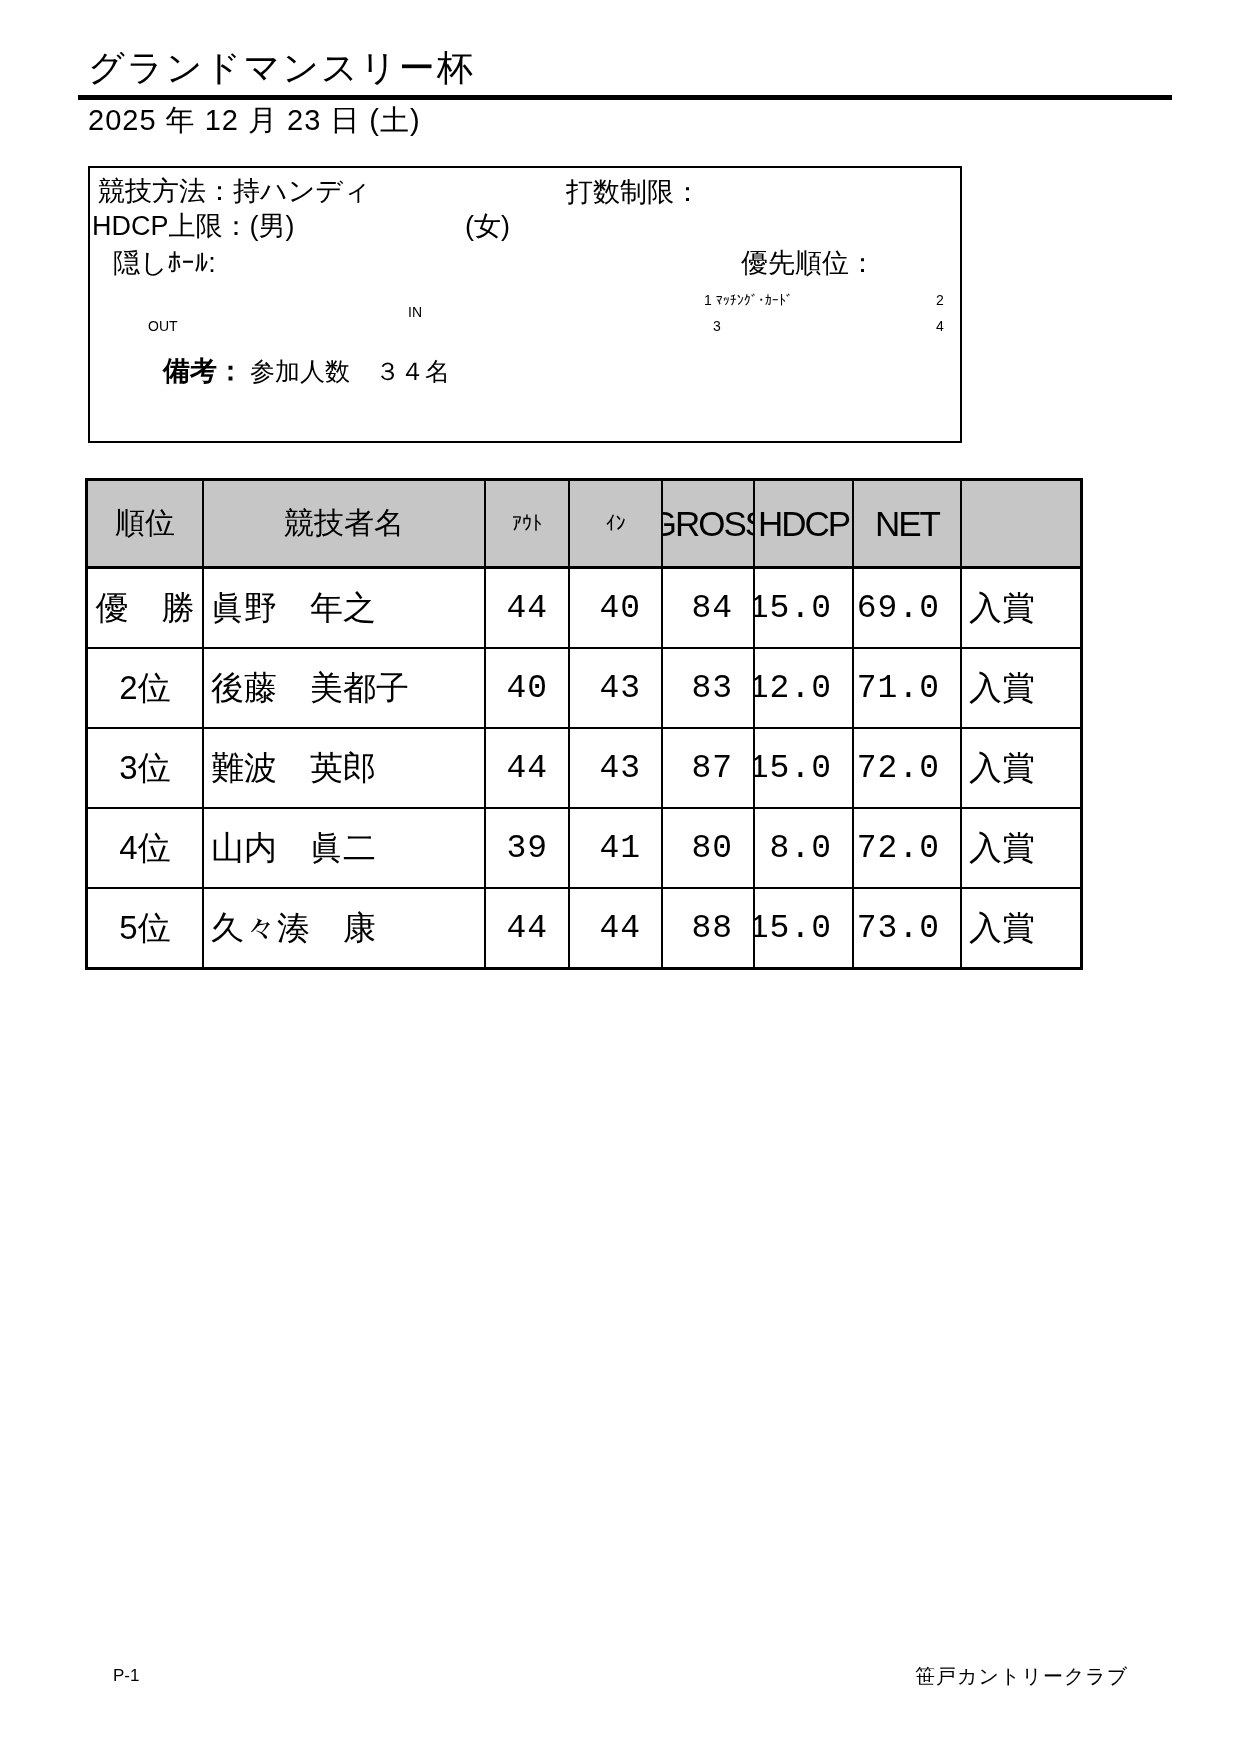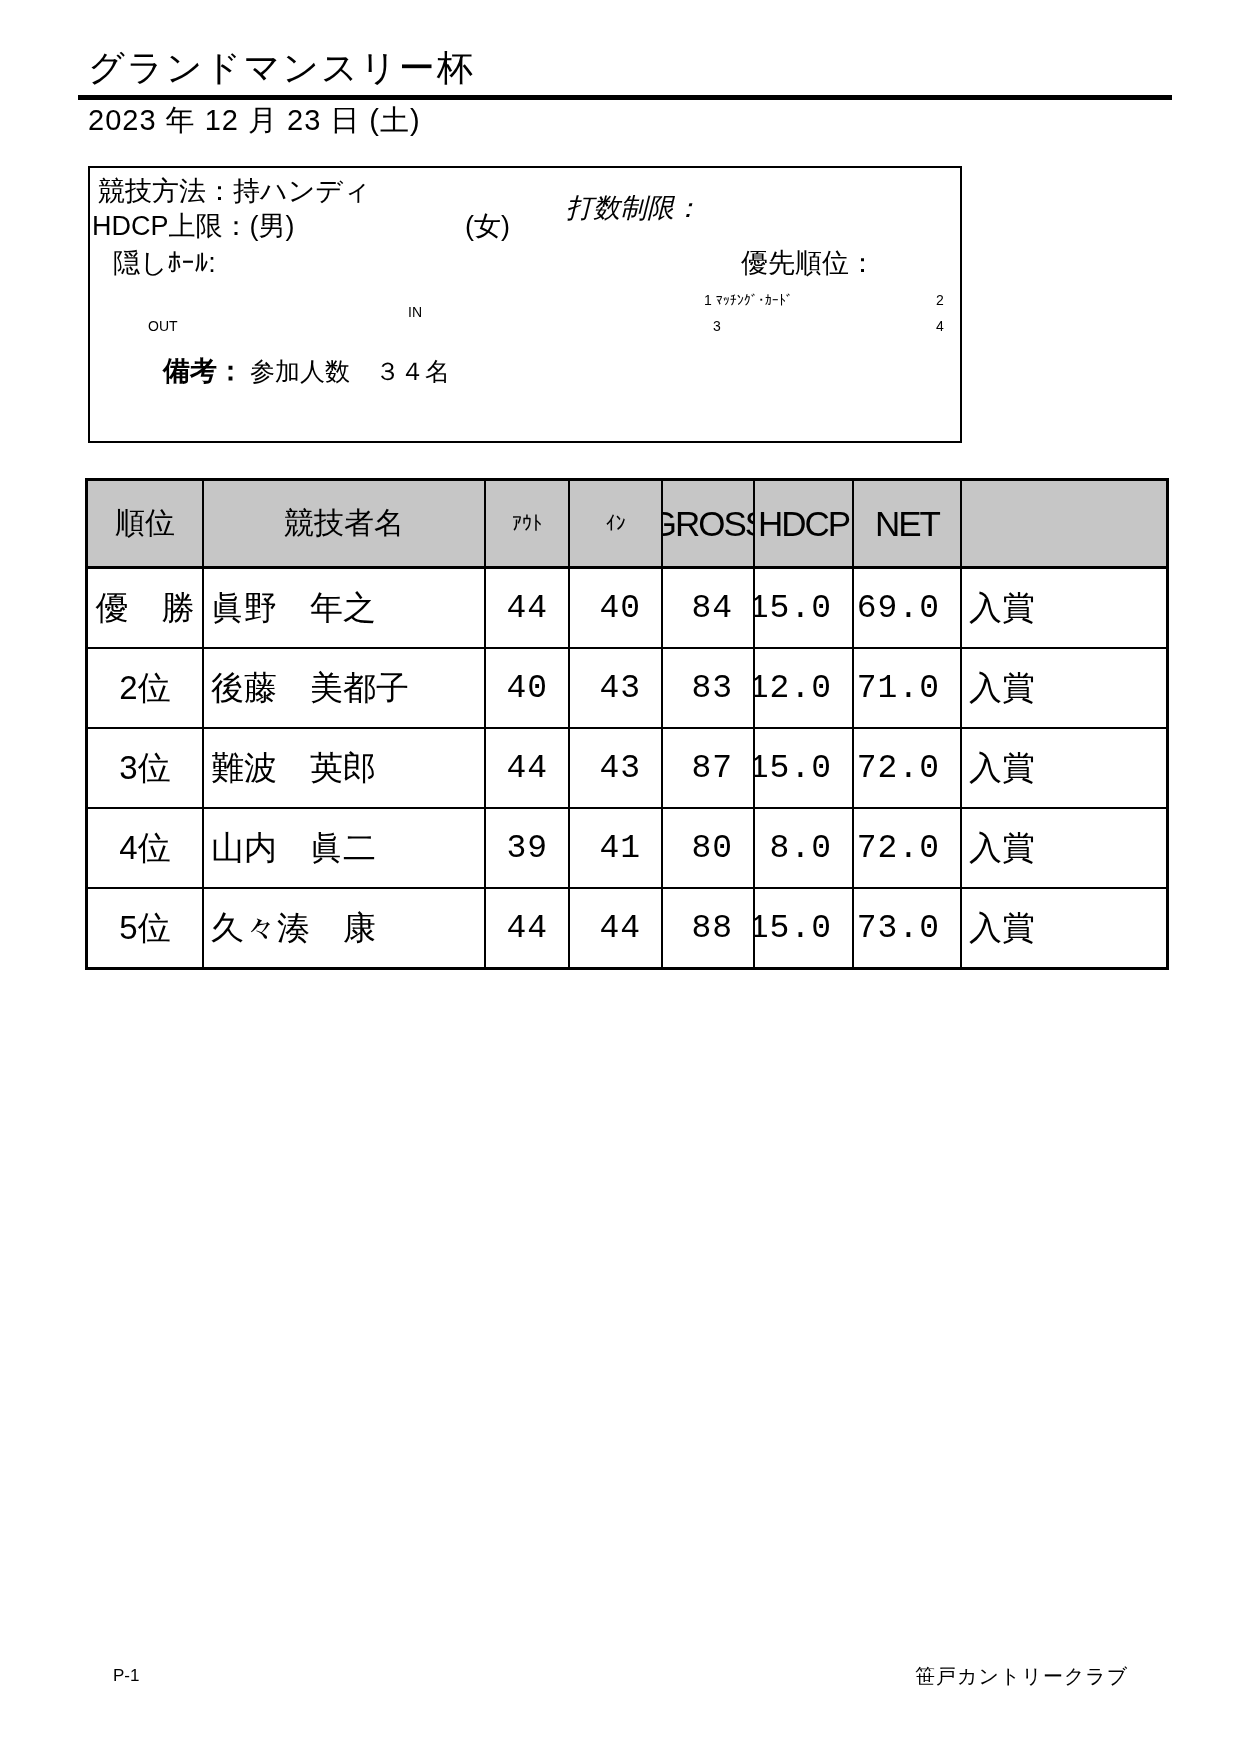--- a/index.html
+++ b/index.html
@@ -29,38 +29,38 @@
 
   
   .info-box{
     left:88px;top:166px;width:874px;height:277px;
     border:2px solid #000;box-sizing:border-box;
     background:#fff;
   }
   .info-box .line{position:absolute;white-space:nowrap;font-size:27px;font-weight:500;}
   .info-box .small{font-size:14px;font-weight:400;}
   .lbl-method{left:8px;top:5px;}
-  .lbl-stroke-limit{left:476px;top:22px;font-style:italic;}
+  .lbl-stroke-limit{left:476px;top:6px;}
   .lbl-hdcp{left:2px;top:40px;}
   .lbl-hdcp-female{left:375px;top:40px;}
   .lbl-hidden-hole{left:23px;top:77px;}
   .lbl-priority{left:651px;top:77px;}
   .pr-slot1{left:614px;top:124px;}
   .pr-slot2{left:846px;top:124px;}
   .lbl-out{left:58px;top:150px;}
   .lbl-in{left:318px;top:136px;}
   .pr-slot3{left:623px;top:150px;}
   .pr-slot4{left:846px;top:150px;}
   .remarks{left:73px;top:185px;font-size:27px;}
   .remarks .remarks-label{font-weight:600;font-size:27px;}
   .remarks .remarks-value{font-weight:500;font-size:25px;margin-left:6px;}
 
   
   .score-table{
-    left:85px;top:478px;width:1084px;
+    left:85px;top:478px;width:998px;
     border:3px solid #000;box-sizing:border-box;
     background:#fff;
   }
   .trow{
     display:grid;
     grid-template-columns:116px 282px 84px 93px 92px 99px 108px 1fr;
   }
   .trow.hdr{height:85px;background:#c6c6c6;border-bottom:3px solid #000;}
   .trow.data{height:78px;border-bottom:2px solid #000;}
   .trow.data:last-child{border-bottom:none;}
@@ -80,21 +80,21 @@
 
   
   .footer-left{left:113px;top:1666px;font-size:17px;}
   .footer-right{left:915px;top:1663px;font-size:20px;letter-spacing:1px;}
 </style>
 </head>
 <body>
 
 <div class="abs title">グランドマンスリー杯</div>
 <div class="abs title-rule"></div>
-<div class="abs event-date">2023 年 12 月 23 日 (土)</div>
+<div class="abs event-date">2025 年 12 月 23 日 (土)</div>
 
 <div class="abs info-box">
   <span class="line lbl-method">競技方法：持ハンディ</span>
   <span class="line lbl-stroke-limit">打数制限：</span>
 
   <span class="line lbl-hdcp">HDCP上限：(男)</span>
   <span class="line lbl-hdcp-female">(女)</span>
 
   <span class="line lbl-hidden-hole">隠しﾎｰﾙ:</span>
   <span class="line lbl-priority">優先順位：</span>

